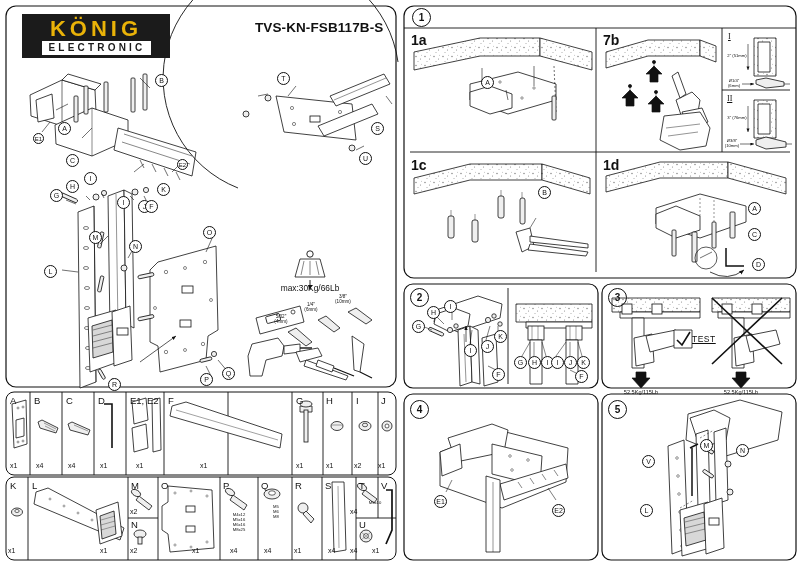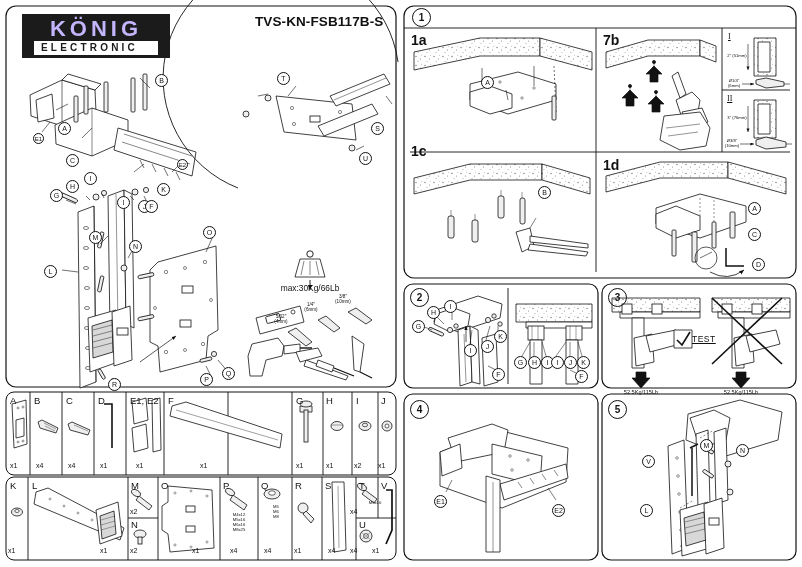--- a/index.html
+++ b/index.html
@@ -2,25 +2,25 @@
 <html><head>
 <meta charset="utf-8">
 <style>
   html,body{margin:0;padding:0;background:#fff;}
   body{width:802px;height:567px;overflow:hidden;font-family:"Liberation Sans",sans-serif;color:#111;}
   .sheet{position:relative;width:802px;height:567px;}
 
   
   .logo-box{position:absolute;left:22px;top:14px;width:148px;height:44px;background:#1b1b1b;
     display:flex;flex-direction:column;align-items:center;justify-content:center;gap:1px;}
-  .logo-k{color:#c4b5fd;font-weight:700;font-size:22px;letter-spacing:4px;line-height:1;
+  .logo-k{color:#eab308;font-weight:700;font-size:22px;letter-spacing:4px;line-height:1;
     font-family:"Liberation Sans",sans-serif;-webkit-text-stroke:0;}
   .logo-sub{background:#fff;color:#1b1b1b;font-weight:700;font-size:10px;letter-spacing:3.2px;
-    padding:1px 20px 1px 7px;line-height:1.2;}
-  .model{position:absolute;left:255px;top:14px;font-size:13.5px;font-weight:700;letter-spacing:.1px;}
+    padding:1px 5px 1px 7px;line-height:1.2;}
+  .model{position:absolute;left:255px;top:20px;font-size:13.5px;font-weight:700;letter-spacing:.1px;}
 
   
   .vesa{position:absolute;left:282px;top:160px;width:128px;text-align:center;font-size:9.4px;
     line-height:11.4px;font-weight:400;}
   .maxload{position:absolute;left:255px;top:283px;width:110px;text-align:center;font-size:8.4px;}
 
   
   .tools-box{position:absolute;left:248px;top:292px;width:148px;height:86px;border:1px solid #111;
     border-radius:5px;box-sizing:border-box;}
   .tools-title{position:absolute;left:0;top:3px;width:148px;text-align:center;font-size:8.5px;
@@ -702,21 +702,21 @@
 <div class="pt-spec" style="left:358px;top:500px;width:34px;">M5x10</div>
 
 <div class="stepnum" style="left:412px;top:8px;">1</div>
 <div class="stepnum" style="left:410px;top:288px;">2</div>
 <div class="stepnum" style="left:608px;top:288px;">3</div>
 <div class="stepnum" style="left:410px;top:400px;">4</div>
 <div class="stepnum" style="left:608px;top:400px;">5</div>
 
 <div class="substep" style="left:411px;top:32px;">1a</div>
 <div class="substep" style="left:603px;top:32px;">7b</div>
-<div class="substep" style="left:411px;top:143px;">1c</div>
+<div class="substep" style="left:411px;top:157px;">1c</div>
 <div class="substep" style="left:603px;top:157px;">1d</div>
 
 <div class="cb" style="left:481px;top:76px;">A</div>
 <div class="cb" style="left:538px;top:186px;">B</div>
 <div class="cb" style="left:748px;top:202px;">A</div>
 <div class="cb" style="left:748px;top:228px;">C</div>
 <div class="cb" style="left:752px;top:258px;">D</div>
 
 <div class="romantitle" style="left:728px;top:32px;">I</div>
 <div class="romantitle" style="left:727px;top:94px;">II</div>

